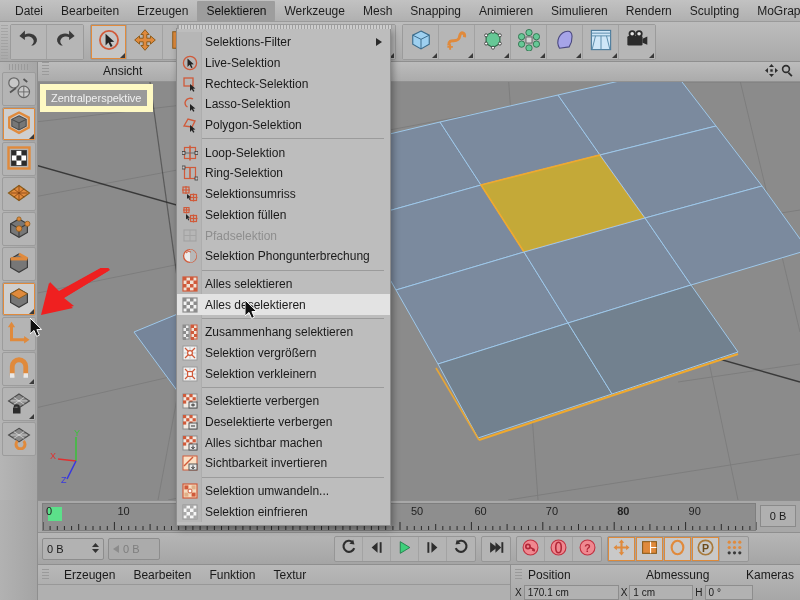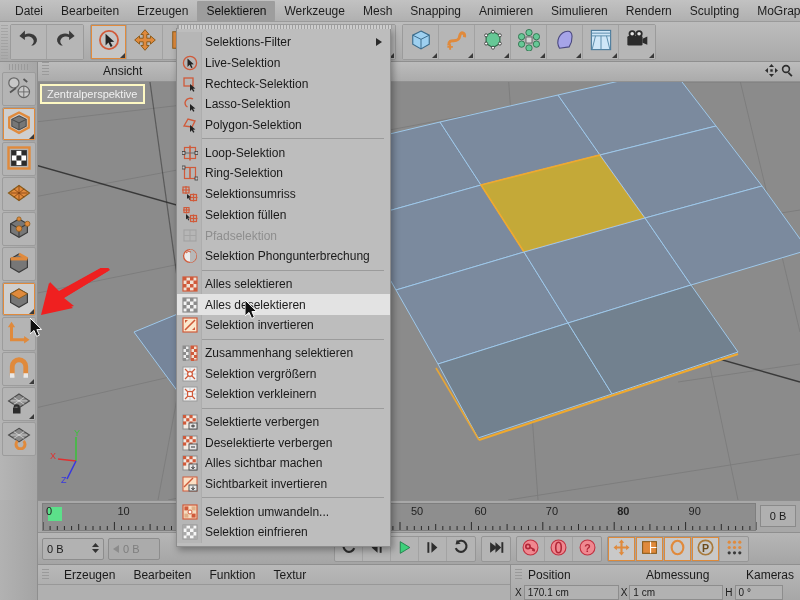--- a/index.html
+++ b/index.html
@@ -67,21 +67,21 @@
   .vpmenu { position:absolute; left:0;top:0;width:762px;height:20px;
     background:linear-gradient(#bcbcbc,#ababab); border-bottom:1px solid #919191;
     display:flex; padding-left:4px; z-index:6;gap:40px;}
   .vpmenu .vgrip { width:7px;height:13px;
     background:repeating-linear-gradient(#9a9a9a 0 1px,transparent 1px 3px); margin-right:6px;}
   .vpmenu .vmi { padding:2px 8px; font-size:12px; }
   .vpmenu .spacer { flex:1; }
   .vpnav { display:flex; align-items:center; gap:2px; padding-right:4px;}
   .vplabel { position:absolute; left:2px; top:22px; z-index:6;
     background:#9a9a9a; color:#f0f0f0; font-size:11px; padding:2px 5px;
-    border:2px solid #fef9c3;}
+    border:6px solid #fef9c3;}
   .vpcanvas { position:absolute; left:0; top:20px; width:762px; height:418px; }
   .axisgizmo { position:absolute; left:10px; bottom:16px; width:60px;height:55px; z-index:4;}
 
   .redarrow { position:absolute; left:34px; top:268px; width:78px;height:56px; z-index:7;}
 
   
   .timeline { position:absolute; left:38px; top:500px; width:762px; height:32px;
     background:#a8a8a8; border-top:1px solid #8d8d8d; }
   .tlruler { position:absolute; left:4px; top:2px; width:714px; height:28px;
     background:#8e8e8e; border:1px solid #7e7e7e;}
@@ -800,21 +800,21 @@
     <div class="row">
       <div class="cgrip"></div>
       <div class="chead" style="width:118px">Position</div>
       <div class="chead" style="width:100px">Abmessung</div>
       <div class="chead">Kameras</div>
     </div>
     <div class="crow2">
       <span>X</span>
       <span class="cfield" style="width:95px">170.1 cm</span>
       <span>X</span>
-      <span class="cfield" style="width:94px">1 cm</span>
+      <span class="cfield" style="width:64px">1 cm</span>
       <span>H</span>
       <span class="cfield" style="width:48px">0 °</span>
     </div>
   </div>
 
   <div class="dropdown" id="dropdown">
     <div class="dd-tophandle"></div>
     <div class="dd-leftrail"></div>
   <div class="dd-item">
         <span class="dd-ico"></span>
@@ -963,31 +963,20 @@
               <rect x="4.50" y="11.50" width="3.5" height="3.5"></rect>
               <rect x="8.00" y="1.00" width="3.5" height="3.5"></rect>
               <rect x="8.00" y="8.00" width="3.5" height="3.5"></rect>
               <rect x="11.50" y="4.50" width="3.5" height="3.5"></rect>
               <rect x="11.50" y="11.50" width="3.5" height="3.5"></rect>
             </g>
           </svg>
         </span>
         <span class="dd-label">Alles deselektieren</span>
       </div>
-      <div class="dd-item">
-        <span class="dd-ico">
-          <svg width="16" height="16" viewBox="0 0 16 16">
-            <rect x="1" y="1" width="14" height="14" fill="#fbe8cd" stroke="#d05a3a" stroke-width="1.2"></rect>
-            <path d="M3 13 L13 3" stroke="#d05a3a" stroke-width="1.6"></path>
-            <path d="M3 3 L6 3 L3 6 Z" fill="#d05a3a"></path>
-            <path d="M13 13 L10 13 L13 10 Z" fill="#d05a3a"></path>
-          </svg>
-        </span>
-        <span class="dd-label">Selektion invertieren</span>
-      </div>
       <div class="dd-sep"></div>
       <div class="dd-item">
         <span class="dd-ico">
           <svg width="16" height="16" viewBox="0 0 16 16">
             <rect x="1" y="1" width="6" height="14" fill="#ededed" stroke="#8c8c8c" stroke-width="1"></rect>
             <rect x="9" y="1" width="6" height="14" fill="#f0e3d6" stroke="#d05a3a" stroke-width="1"></rect>
             <g fill="#d05a3a">
               <rect x="9.00" y="1.00" width="3" height="3"></rect>
               <rect x="9.00" y="7.00" width="3" height="3"></rect>
               <rect x="9.00" y="13.00" width="3" height="3"></rect>

